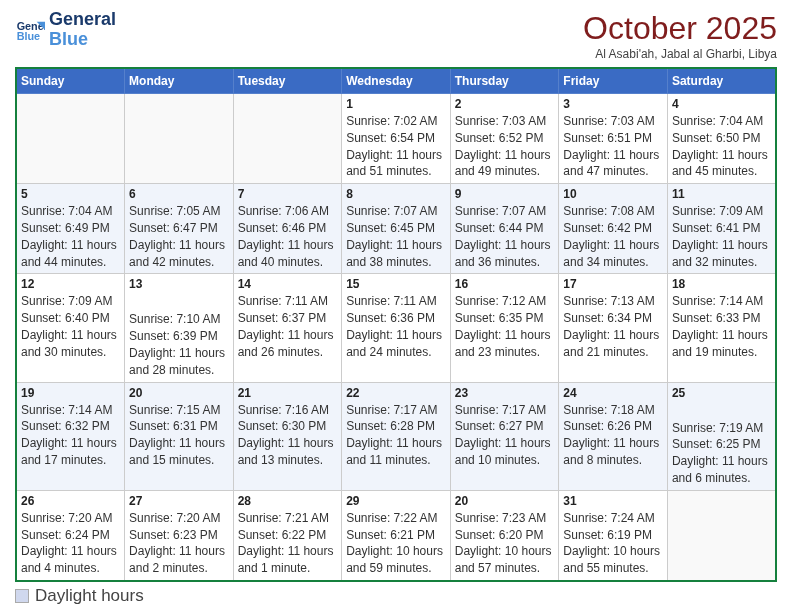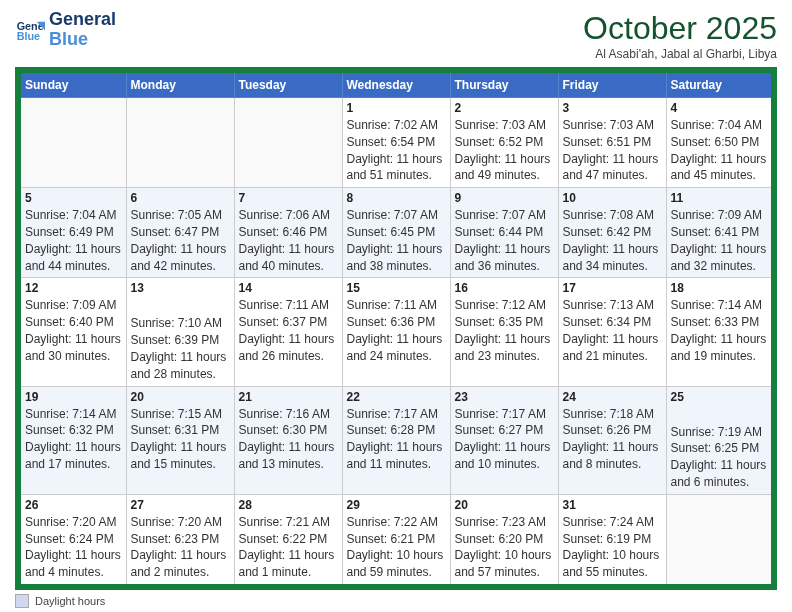--- a/index.html
+++ b/index.html
@@ -40,29 +40,29 @@
     .logo-icon {
       width: 30px;
       height: 30px;
     }
     .title-block {
       text-align: right;
     }
     .main-title {
       font-size: 32px;
       font-weight: normal;
-      color: #14532d;
+      color: #7f1d1d;
     }
     .subtitle {
       font-size: 12px;
       color: #444;
     }
     .calendar {
       flex: 1;
-      border: 6px solid #15803d;
+      border: 2px solid #15803d;
       border-collapse: collapse;
       width: 100%;
       table-layout: fixed;
     }
     .calendar thead tr th {
       background: #3a6bc4;
       color: #fff;
       font-size: 12px;
       font-weight: bold;
       padding: 5px 4px;
@@ -96,21 +96,21 @@
       line-height: 1.4;
     }
     .empty-cell {
       background: #f9f9f9 !important;
     }
     .footer {
       margin-top: 4px;
       display: flex;
       align-items: center;
       gap: 6px;
-      font-size: 11px;
+      font-size: 17px;
       color: #444;
     }
     .footer-box {
       width: 14px;
       height: 14px;
       background: #d0d8ee;
       border: 1px solid #aaa;
       display: inline-block;
     }
   </style>

